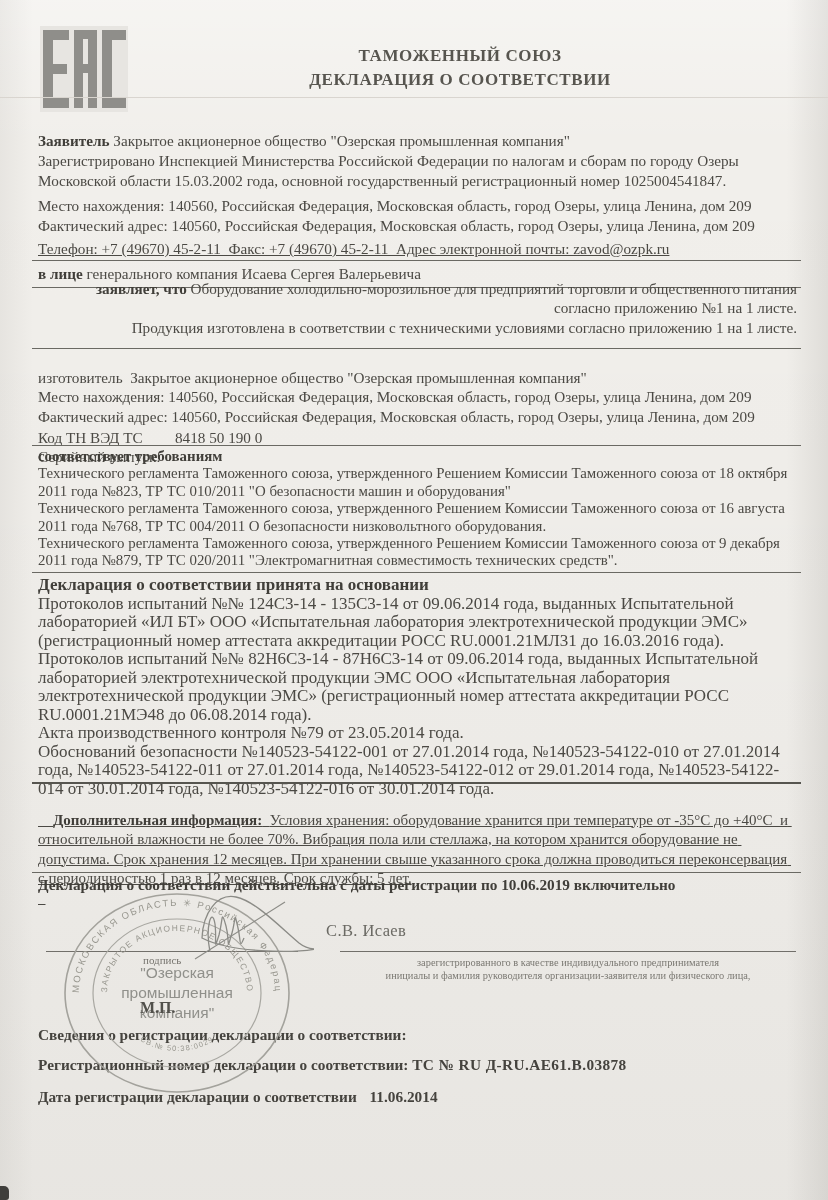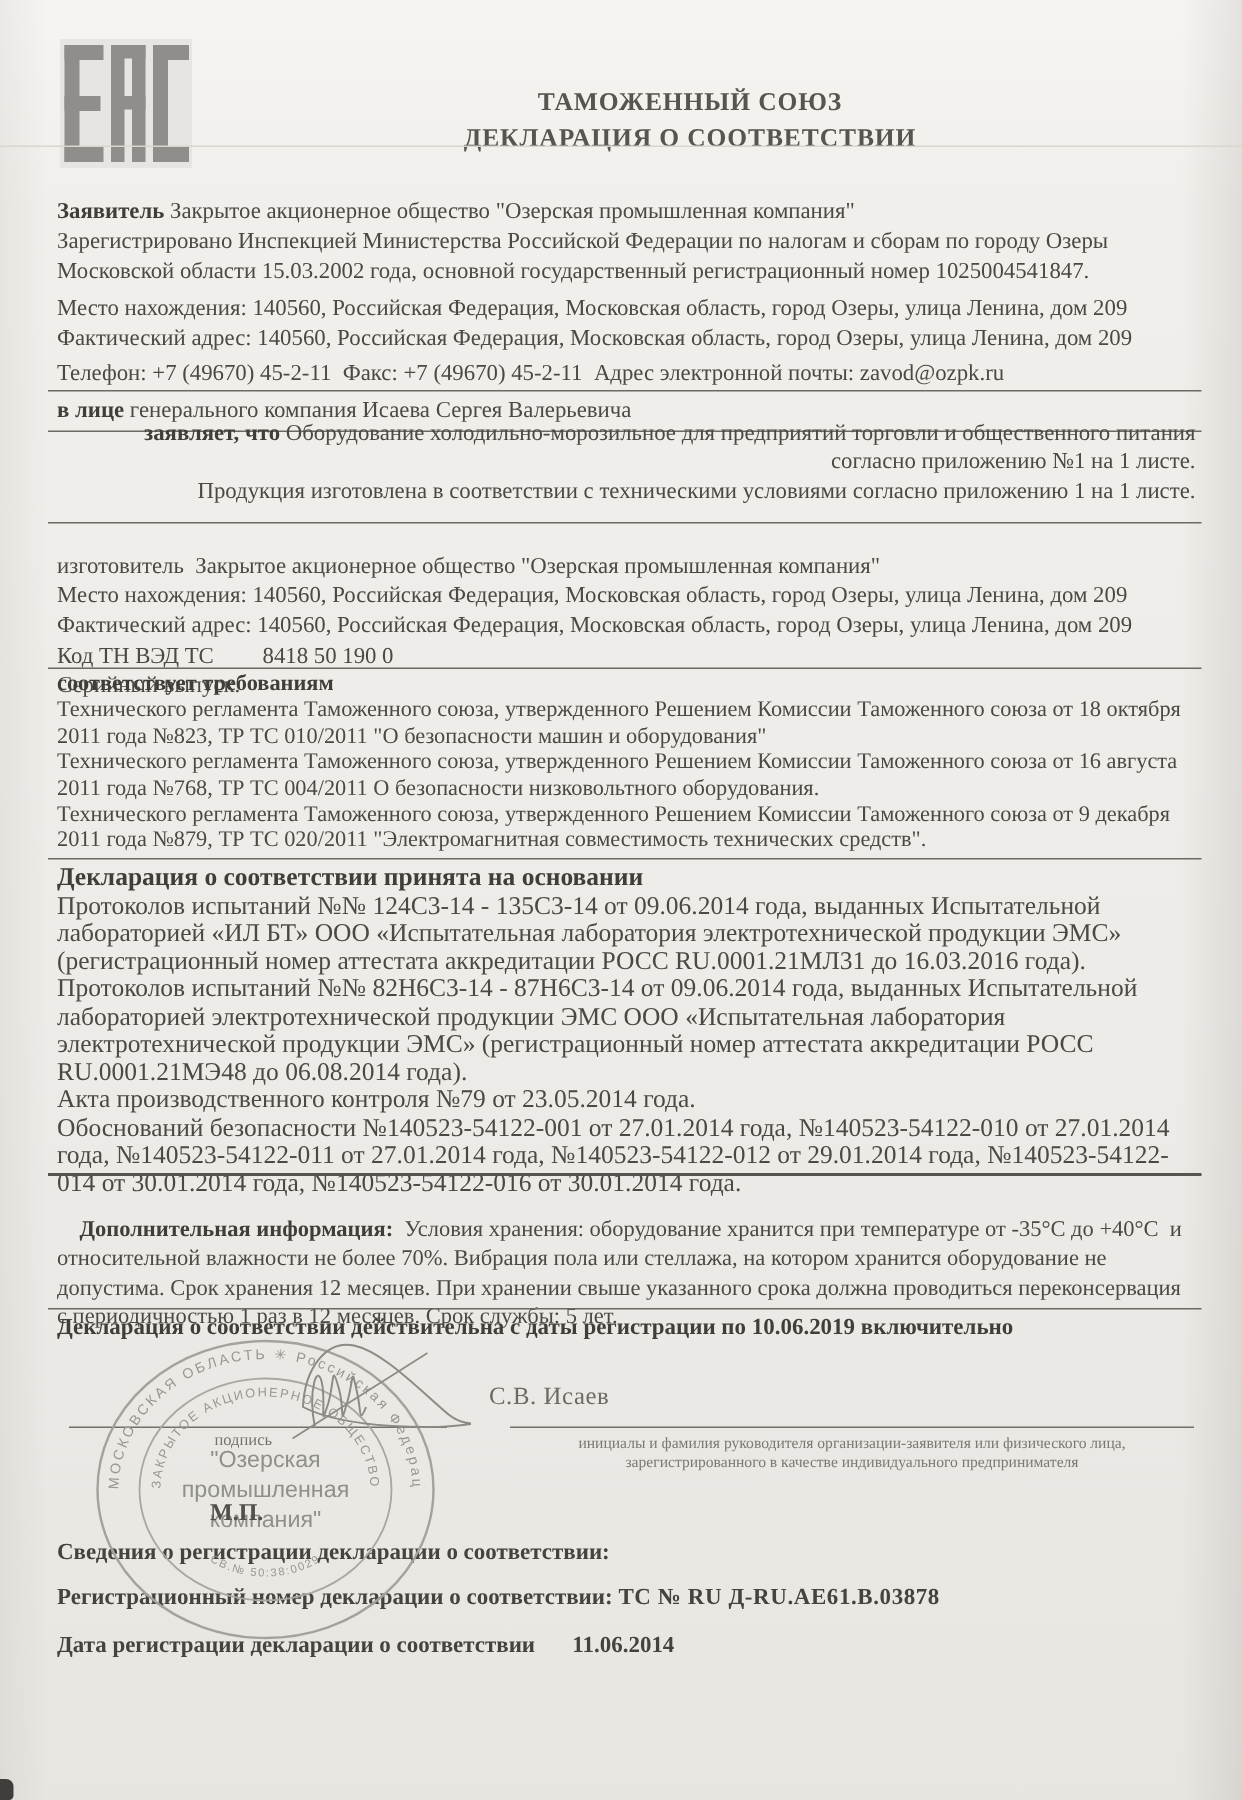--- a/index.html
+++ b/index.html
@@ -15,21 +15,21 @@
       linear-gradient(180deg, rgba(255,255,255,.35), rgba(0,0,0,0) 12%, rgba(0,0,0,.015) 60%, rgba(60,56,50,.05)),
       #f1efeb;
   }
   .abs{position:absolute;}
   .b{font-weight:bold;color:#403e39;}
   .content-left{left:38px;right:31px;}
   .body-text{font-size:15.2px;line-height:20px;}
   .rule{position:absolute;left:32px;right:27px;border-top:1px solid #6a6963;height:0;}
   .rule.thick{border-top-width:2px;border-top-color:#56554f;}
   .rule.faint{border-top-color:#d9d5cf;}
-  .prewrap{white-space:pre-wrap;}
+  .prewrap{white-space:pre-wrap;text-decoration:underline;}
   .title{
     text-align:center;font-weight:bold;font-size:17px;line-height:24px;
     color:#57554f;letter-spacing:.6px;
   }
   .sig-line{position:absolute;border-top:1.5px solid #716f6a;height:0;}
   .small-note{font-size:10.4px;line-height:12.6px;color:#7b7973;text-align:center;}
   .sign-label{font-size:11px;color:#75736d;}
   .signer{font-size:16.5px;color:#6b6a64;letter-spacing:.4px;}
   .reg-line{font-size:15.3px;font-weight:bold;color:#45433e;}
   .stamp-svg{pointer-events:none;}
@@ -53,21 +53,21 @@
       <rect x="48" y="4" width="9" height="78"></rect>
       <rect x="34" y="4" width="23" height="9"></rect>
       <rect x="34" y="38" width="23" height="9"></rect>
 
       <rect x="62" y="4" width="10" height="78"></rect>
       <rect x="62" y="4" width="24" height="10"></rect>
       <rect x="62" y="72" width="24" height="10"></rect>
     </g>
   </svg>
 
-  <div class="abs title" style="left:150px;top:56px;width:620px;">
+  <div class="abs title" style="left:150px;top:44px;width:620px;">
     <div>ТАМОЖЕННЫЙ СОЮЗ</div>
     <div>ДЕКЛАРАЦИЯ О СООТВЕТСТВИИ</div>
   </div>
 
   <div class="rule faint" style="top:97px;left:0;right:0;"></div>
 
   <div class="abs content-left body-text" style="top:131px;">
     <div><span class="b">Заявитель</span> <span>Закрытое акционерное общество "Озерская промышленная компания"</span></div>
     <div>Зарегистрировано Инспекцией Министерства Российской Федерации по налогам и сборам по городу Озеры Московской области 15.03.2002 года, основной государственный регистрационный номер 1025004541847.</div>
     <div style="margin-top:5px;">Место нахождения: 140560, Российская Федерация, Московская область, город Озеры, улица Ленина, дом 209</div>
@@ -129,32 +129,32 @@
   <div class="rule" style="top:872px;border-top-width:1.5px;"></div>
 
   <div class="abs content-left b" style="top:876px;font-size:15.3px;">Декларация о соответствии действительна с даты регистрации по 10.06.2019 включительно</div>
 
   <div class="sig-line" style="left:46px;top:951px;width:252px;"></div>
   <div class="abs sign-label" style="left:143px;top:954px;">подпись</div>
 
   <div class="abs signer" style="left:326px;top:921px;">С.В. Исаев</div>
   <div class="sig-line" style="left:340px;top:951px;width:456px;"></div>
   <div class="abs small-note" style="left:340px;top:957px;width:456px;">
+    <div>зарегистрированного в качестве индивидуального предпринимателя</div>
     <div>инициалы и фамилия руководителя организации-заявителя или физического лица,</div>
-    <div>зарегистрированного в качестве индивидуального предпринимателя</div>
   </div>
 
   <div class="abs content-left reg-line" style="top:1026px;">Сведения о регистрации декларации о соответствии:</div>
   <div class="abs content-left reg-line" style="top:1056px;">
     <span>Регистрационный номер декларации о соответствии:</span>
     <span style="letter-spacing:.4px;">ТС № RU Д-RU.АЕ61.В.03878</span>
   </div>
   <div class="abs content-left reg-line" style="top:1088px;">
     <span>Дата регистрации декларации о соответствии</span>
-    <span style="margin-left:21px;">11.06.2014</span>
+    <span style="margin-left:9px;">11.06.2014</span>
   </div>
 
   <svg class="abs stamp-svg" style="left:52px;top:886px;" width="262" height="214" viewBox="0 0 262 214">
     <defs>
       <path id="rt1" d="M 27 107 A 98 87 0 1 1 223 107" fill="none"></path>
       <path id="rt2" d="M 55 107 A 70 62 0 1 1 195 107" fill="none"></path>
       <path id="rt3" d="M 60 107 A 65 58 0 1 0 190 107" fill="none"></path>
     </defs>
 
     <ellipse cx="125" cy="107" rx="112" ry="99" fill="none" stroke="#a3a29c" stroke-width="1.6"></ellipse>

